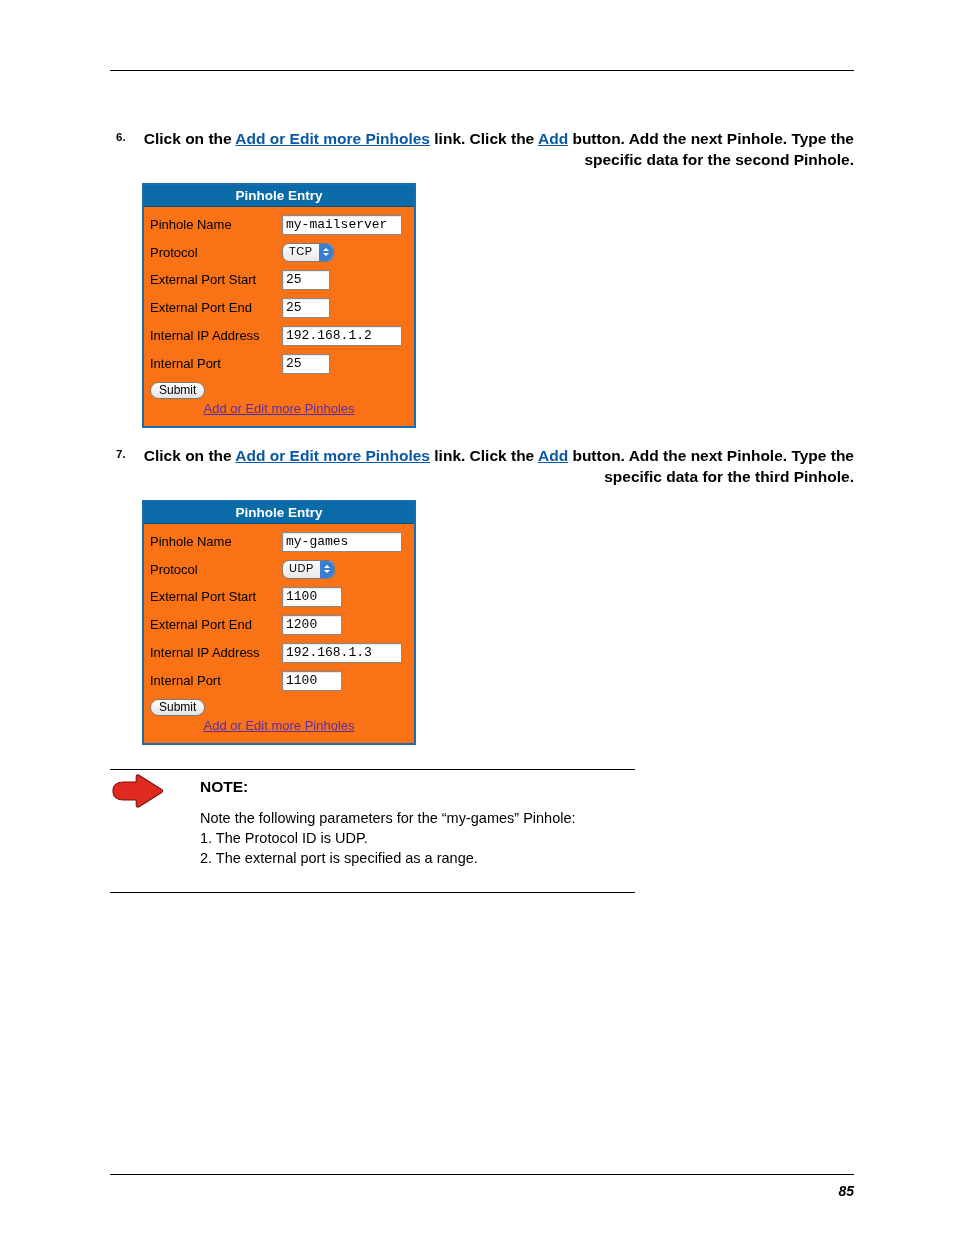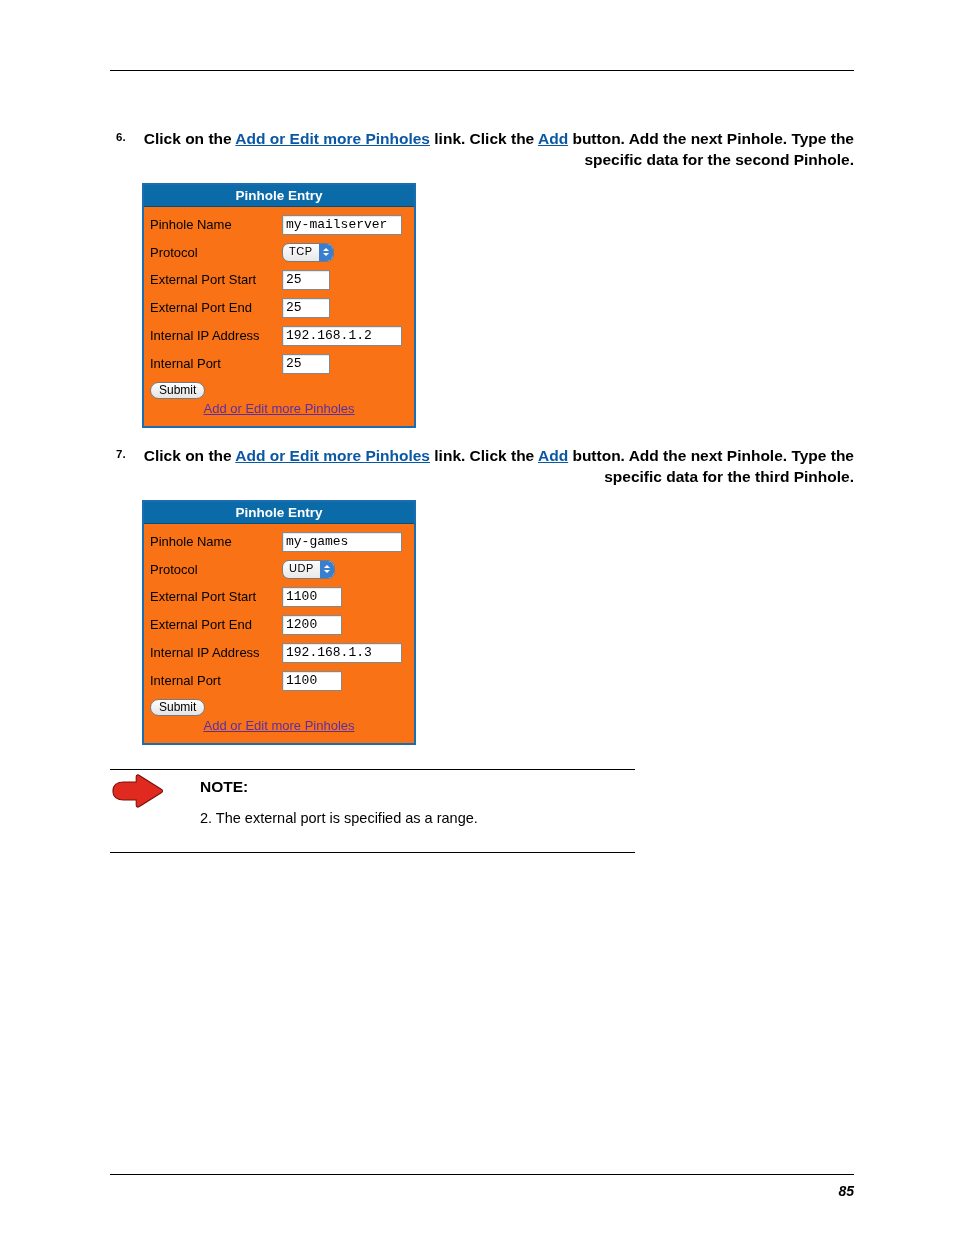--- a/index.html
+++ b/index.html
@@ -281,20 +281,22 @@
       </li>
     </ol>
 
   <hr class="note-rule">
   <div class="note-block">
     <svg class="pointer-icon" viewBox="0 0 60 38">
       <path d="M2 19 C2 12 7 9 14 9 L28 9 L28 3 C28 1 30 0 32 2 L56 17 C58 18 58 20 56 21 L32 36 C30 38 28 37 28 35 L28 29 L14 29 C7 29 2 26 2 19 Z" fill="#e02a1f" stroke="#7a0e08" stroke-width="1.2"></path>
     </svg>
     <div class="note-title">NOTE:</div>
     <div class="note-body">
+      <div>Note the following parameters for the “my-games” Pinhole:</div>
+      <div>1. The Protocol ID is UDP.</div>
       <div>2. The external port is specified as a range.</div>
     </div>
   </div>
   <hr class="note-rule">
 
   <div class="bottom-rule"></div>
   <div class="page-num">85</div>
 </div>
 
 </body></html>

